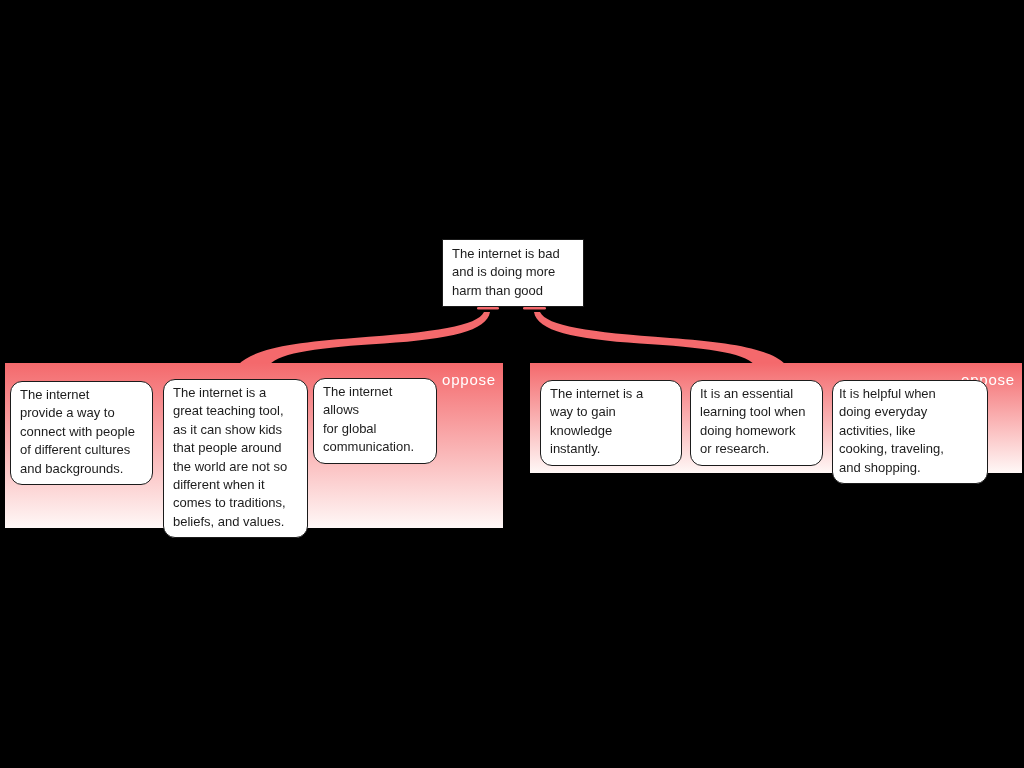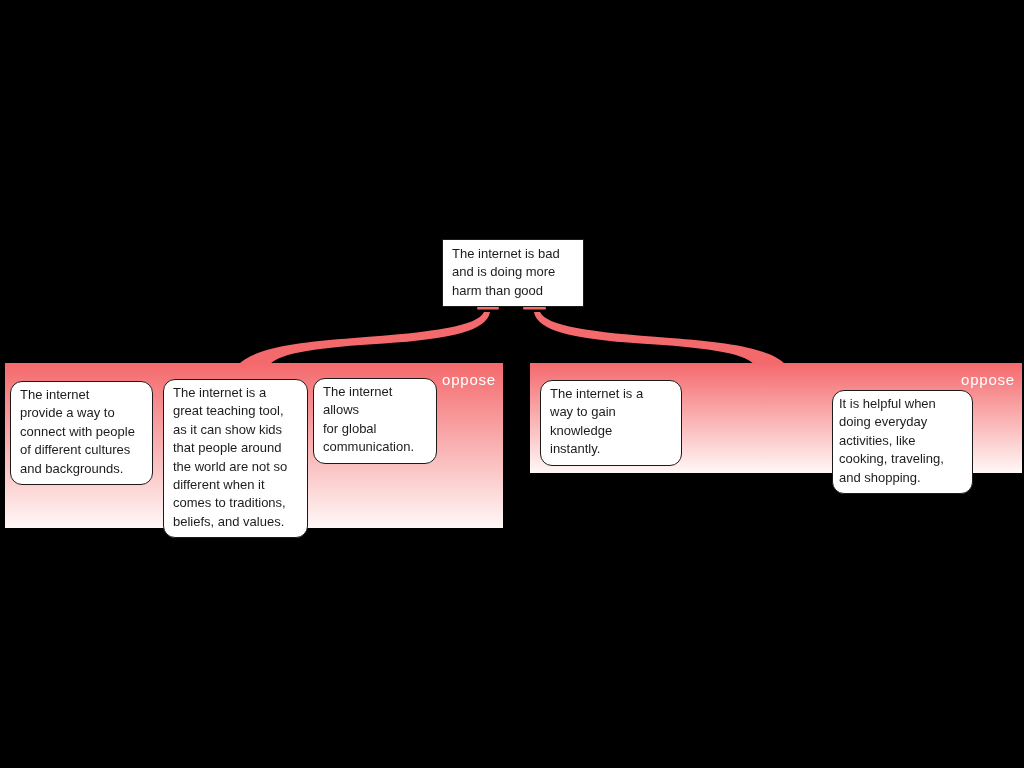--- a/index.html
+++ b/index.html
@@ -65,21 +65,21 @@
     color: var(--text, #1c1c1c);
     white-space: pre-line;
     box-sizing: border-box;
     margin-top: 8px;
   }
   .card-l1 { left: 5px;   top: 10px; width: 143px; }
   .card-l2 { left: 158px; top: 8px;  width: 145px; }
   .card-l3 { left: 308px; top: 7px;  width: 124px; }
   .card-r1 { left: 10px;  top: 9px;  width: 142px; }
   .card-r2 { left: 160px; top: 9px;  width: 133px; }
-  .card-r3 { left: 302px; top: 19px;  width: 141px; padding-left: 6px; }
+  .card-r3 { left: 302px; top: 9px;  width: 156px; padding-left: 6px; }
 </style>
 </head>
 <body>
 
 <div class="stage">
 
   <svg class="branches" viewBox="0 0 1024 768" xmlns="http://www.w3.org/2000/svg">
     <g fill="var(--branch, #f4696c)">
       <rect x="477" y="307" width="22" height="2.6" rx="1.3"></rect>
       <rect x="523" y="307" width="23" height="2.6" rx="1.3"></rect>
@@ -121,20 +121,24 @@
 for global
 communication.</div>
   </div>
 
   <div class="panel panel-right">
     <span class="group-label">oppose</span>
     <div class="card card-r1">The internet is a
 way to gain
 knowledge
 instantly.</div>
+    <div class="card card-r2">It is an essential
+learning tool when
+doing homework
+or research.</div>
     <div class="card card-r3">It is helpful when
 doing everyday
 activities, like
 cooking, traveling,
 and shopping.</div>
   </div>
 
 </div>
 
 </body></html>

